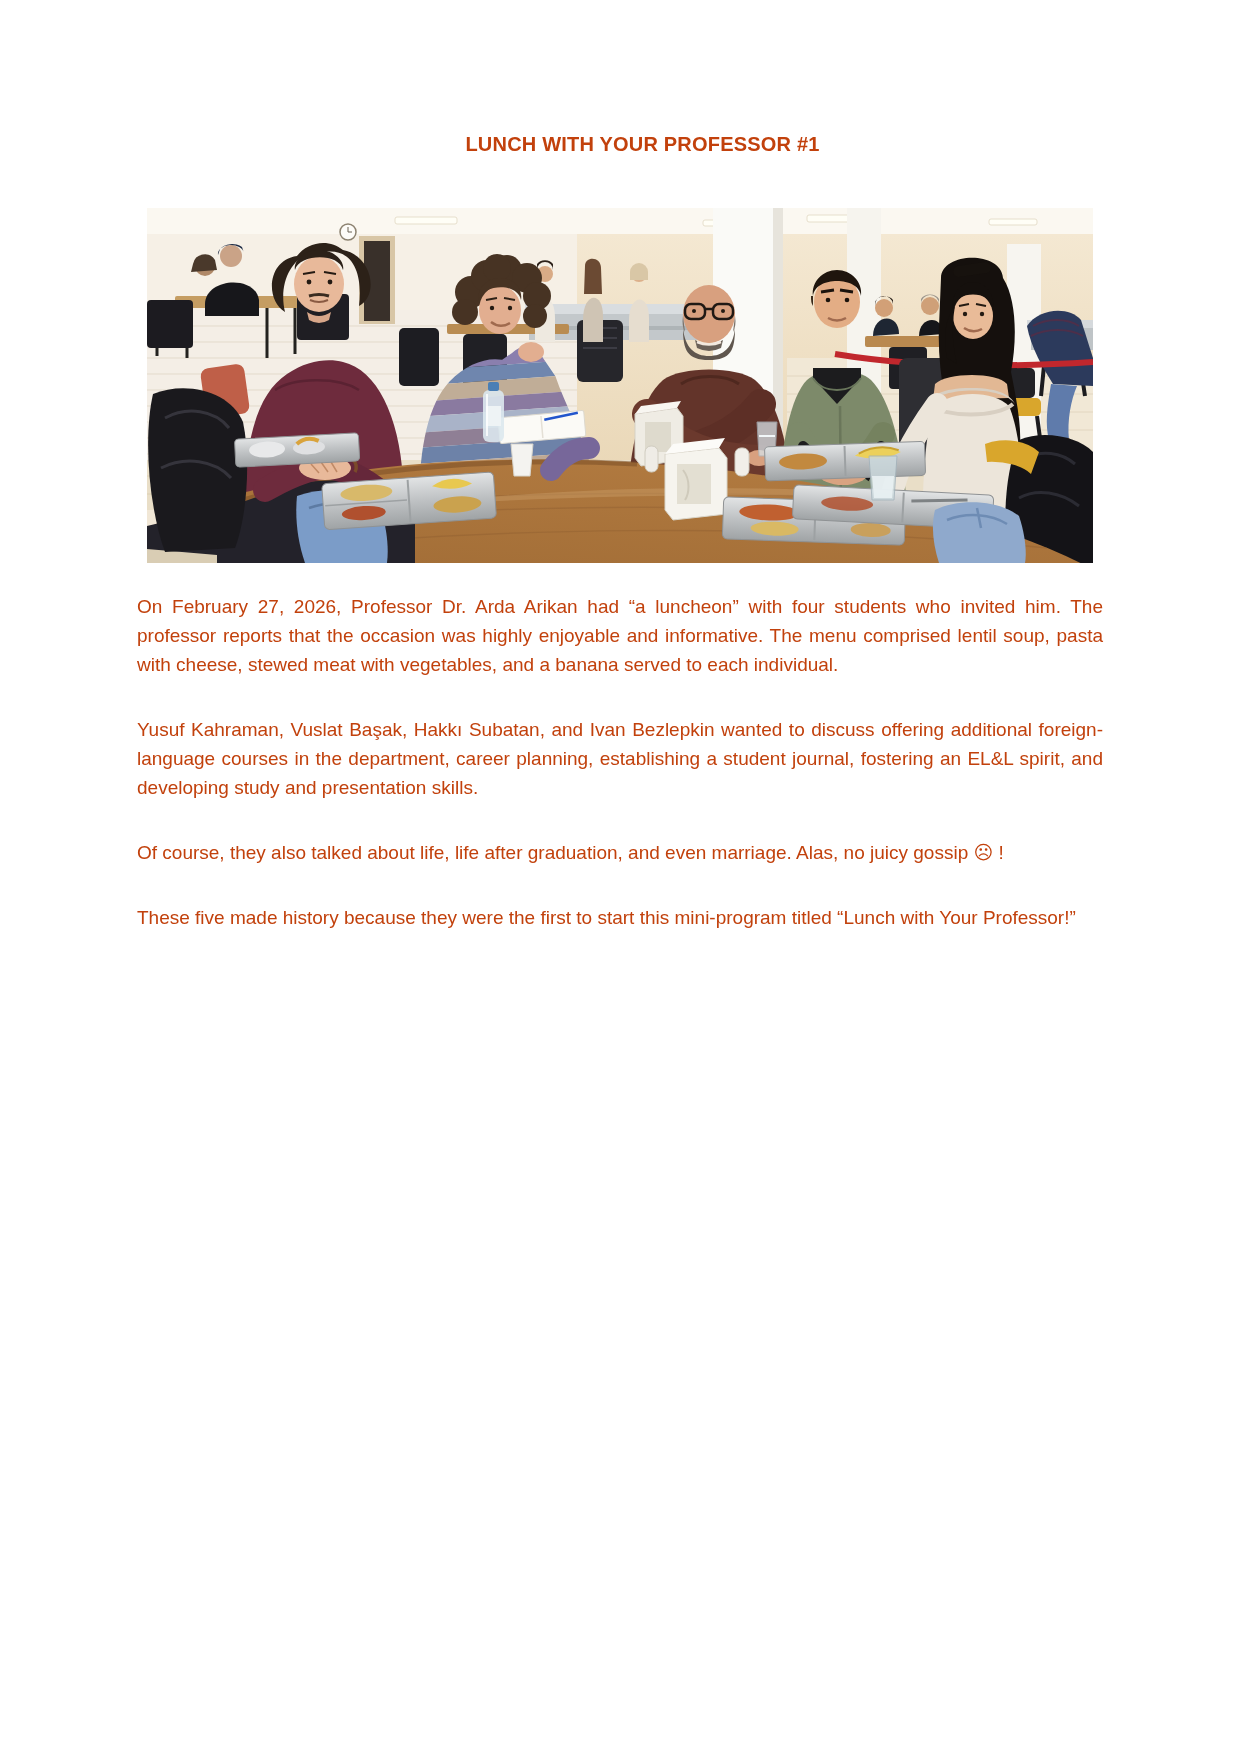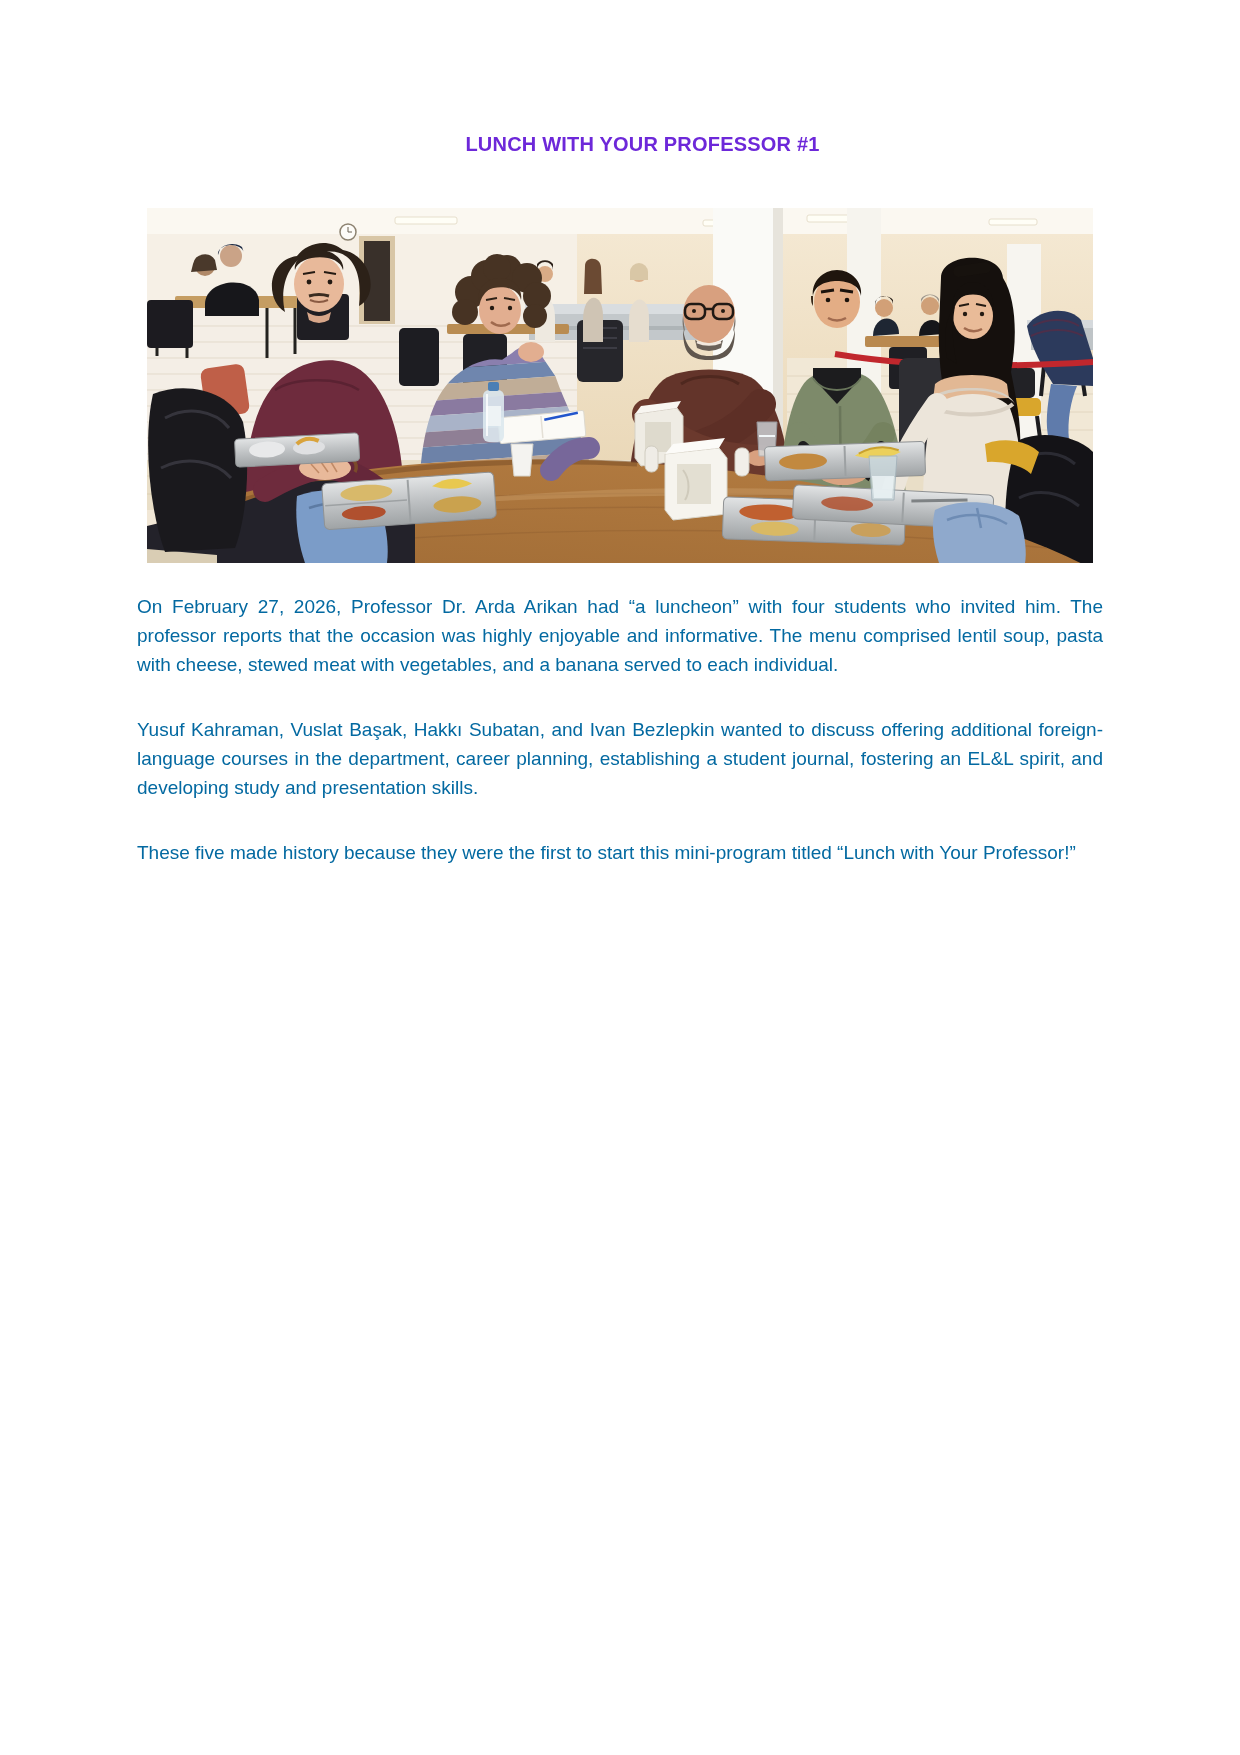--- a/index.html
+++ b/index.html
@@ -14,37 +14,37 @@
     overflow: hidden;
   }
   .doc-title {
     margin: 0;
     padding-top: 132px;
     text-align: center;
     font-size: 20px;
     line-height: 24px;
     font-weight: 700;
     letter-spacing: 0.2px;
-    color: #6d28d9;
+    color: #c2410c;
     padding-left: 45px;
   }
   .photo-frame {
     width: 946px;
     height: 355px;
     margin: 52px auto 0 auto;
     overflow: hidden;
   }
   .photo-frame svg { display: block; width: 100%; height: 100%; }
   .body-text {
     width: 966px;
     margin: 29px auto 0 auto;
     font-size: 19px;
     line-height: 29px;
     text-align: justify;
-    color: #0369a1;
+    color: #c2410c;
   }
   .body-text p { margin: 0 0 36px 0; }
 </style>
 </head>
 <body>
 
 <div class="page">
 
   <h1 class="doc-title">LUNCH WITH YOUR PROFESSOR #1</h1>
 
@@ -431,16 +431,17 @@
         <path d="M788,302 C812,290 852,292 872,308 C878,326 880,344 878,355 L792,355 C786,336 784,318 788,302 Z" fill="#8fa9cc"></path>
         <path d="M800,312 c20,-8 44,-6 60,4 M830,300 l4,20" stroke="#6e8cb4" stroke-width="2.5" fill="none"></path>
       </g>
 
     </svg>
   </figure>
 
   <div class="body-text">
     <p>On February 27, 2026, Professor Dr. Arda Arikan had “a luncheon” with four students who invited him. The professor reports that the occasion was highly enjoyable and informative. The menu comprised lentil soup, pasta with cheese, stewed meat with vegetables, and a banana served to each individual.</p>
     <p>Yusuf Kahraman, Vuslat Başak, Hakkı Subatan, and Ivan Bezlepkin wanted to discuss offering additional foreign-language courses in the department, career planning, establishing a student journal, fostering an EL&amp;L spirit, and developing study and presentation skills.</p>
+    <p>Of course, they also talked about life, life after graduation, and even marriage. Alas, no juicy gossip ☹ !</p>
     <p>These five made history because they were the first to start this mini-program titled “Lunch with Your Professor!”</p>
   </div>
 
 </div>
 
 </body></html>

